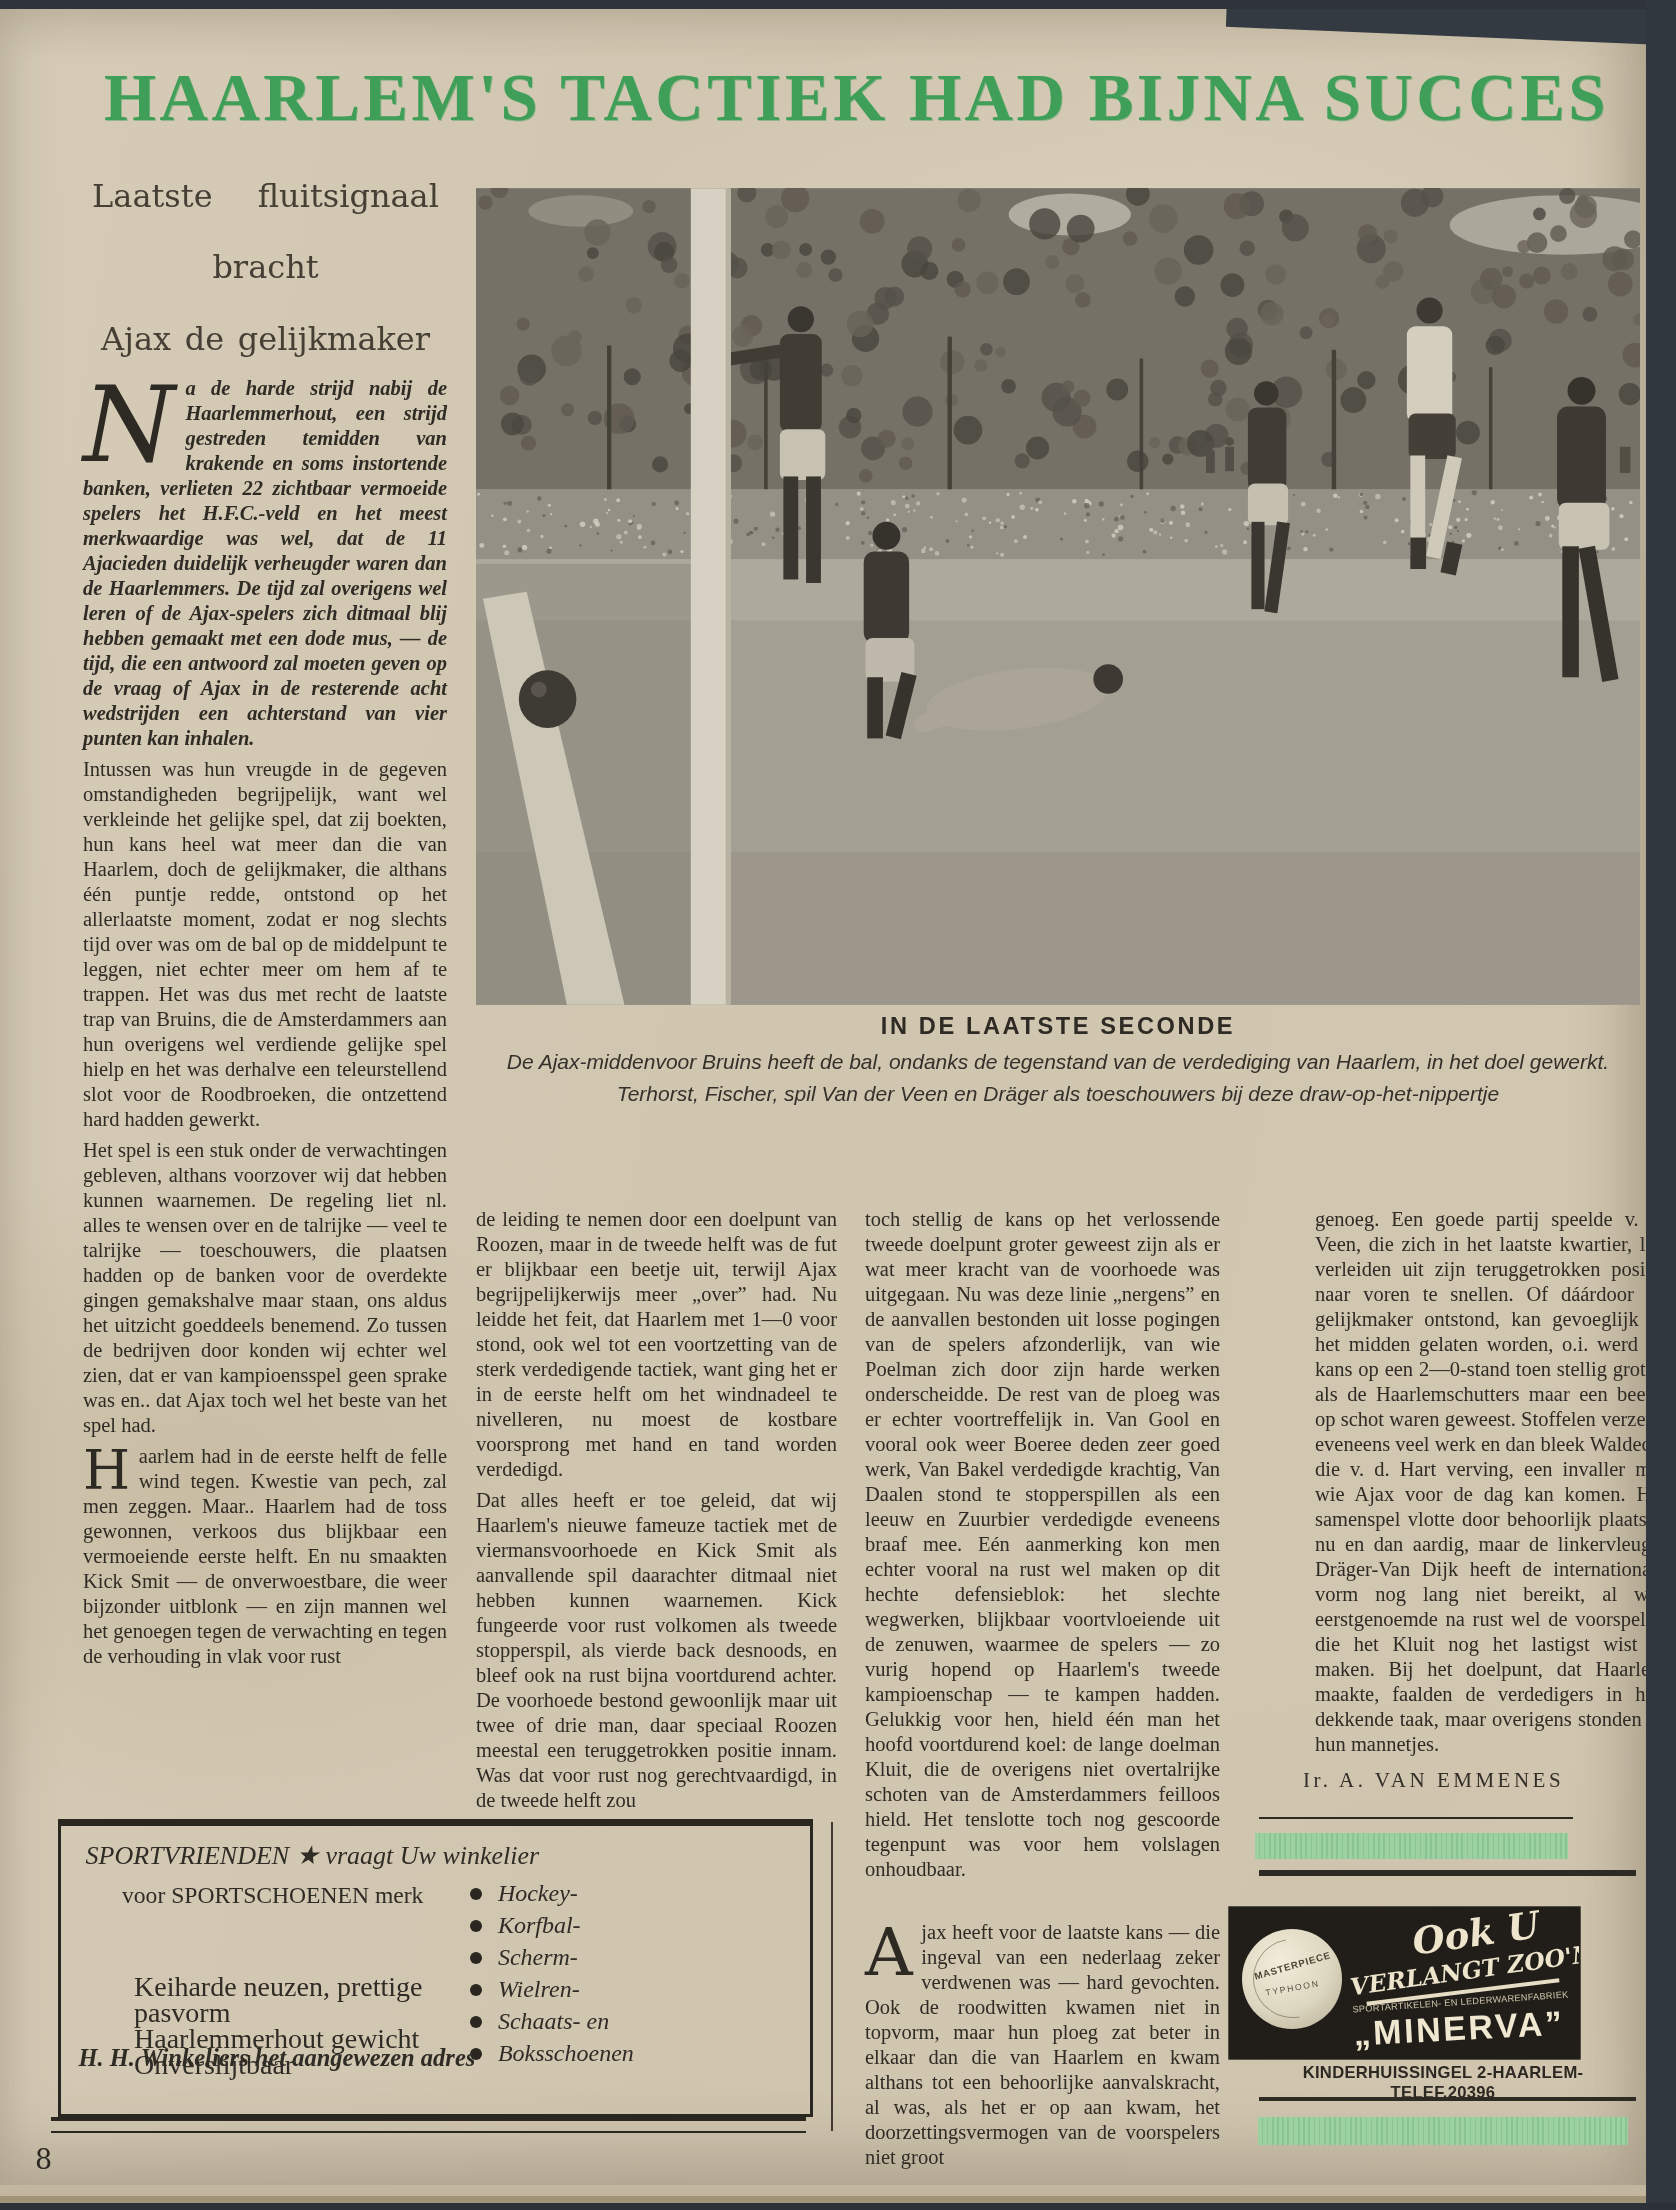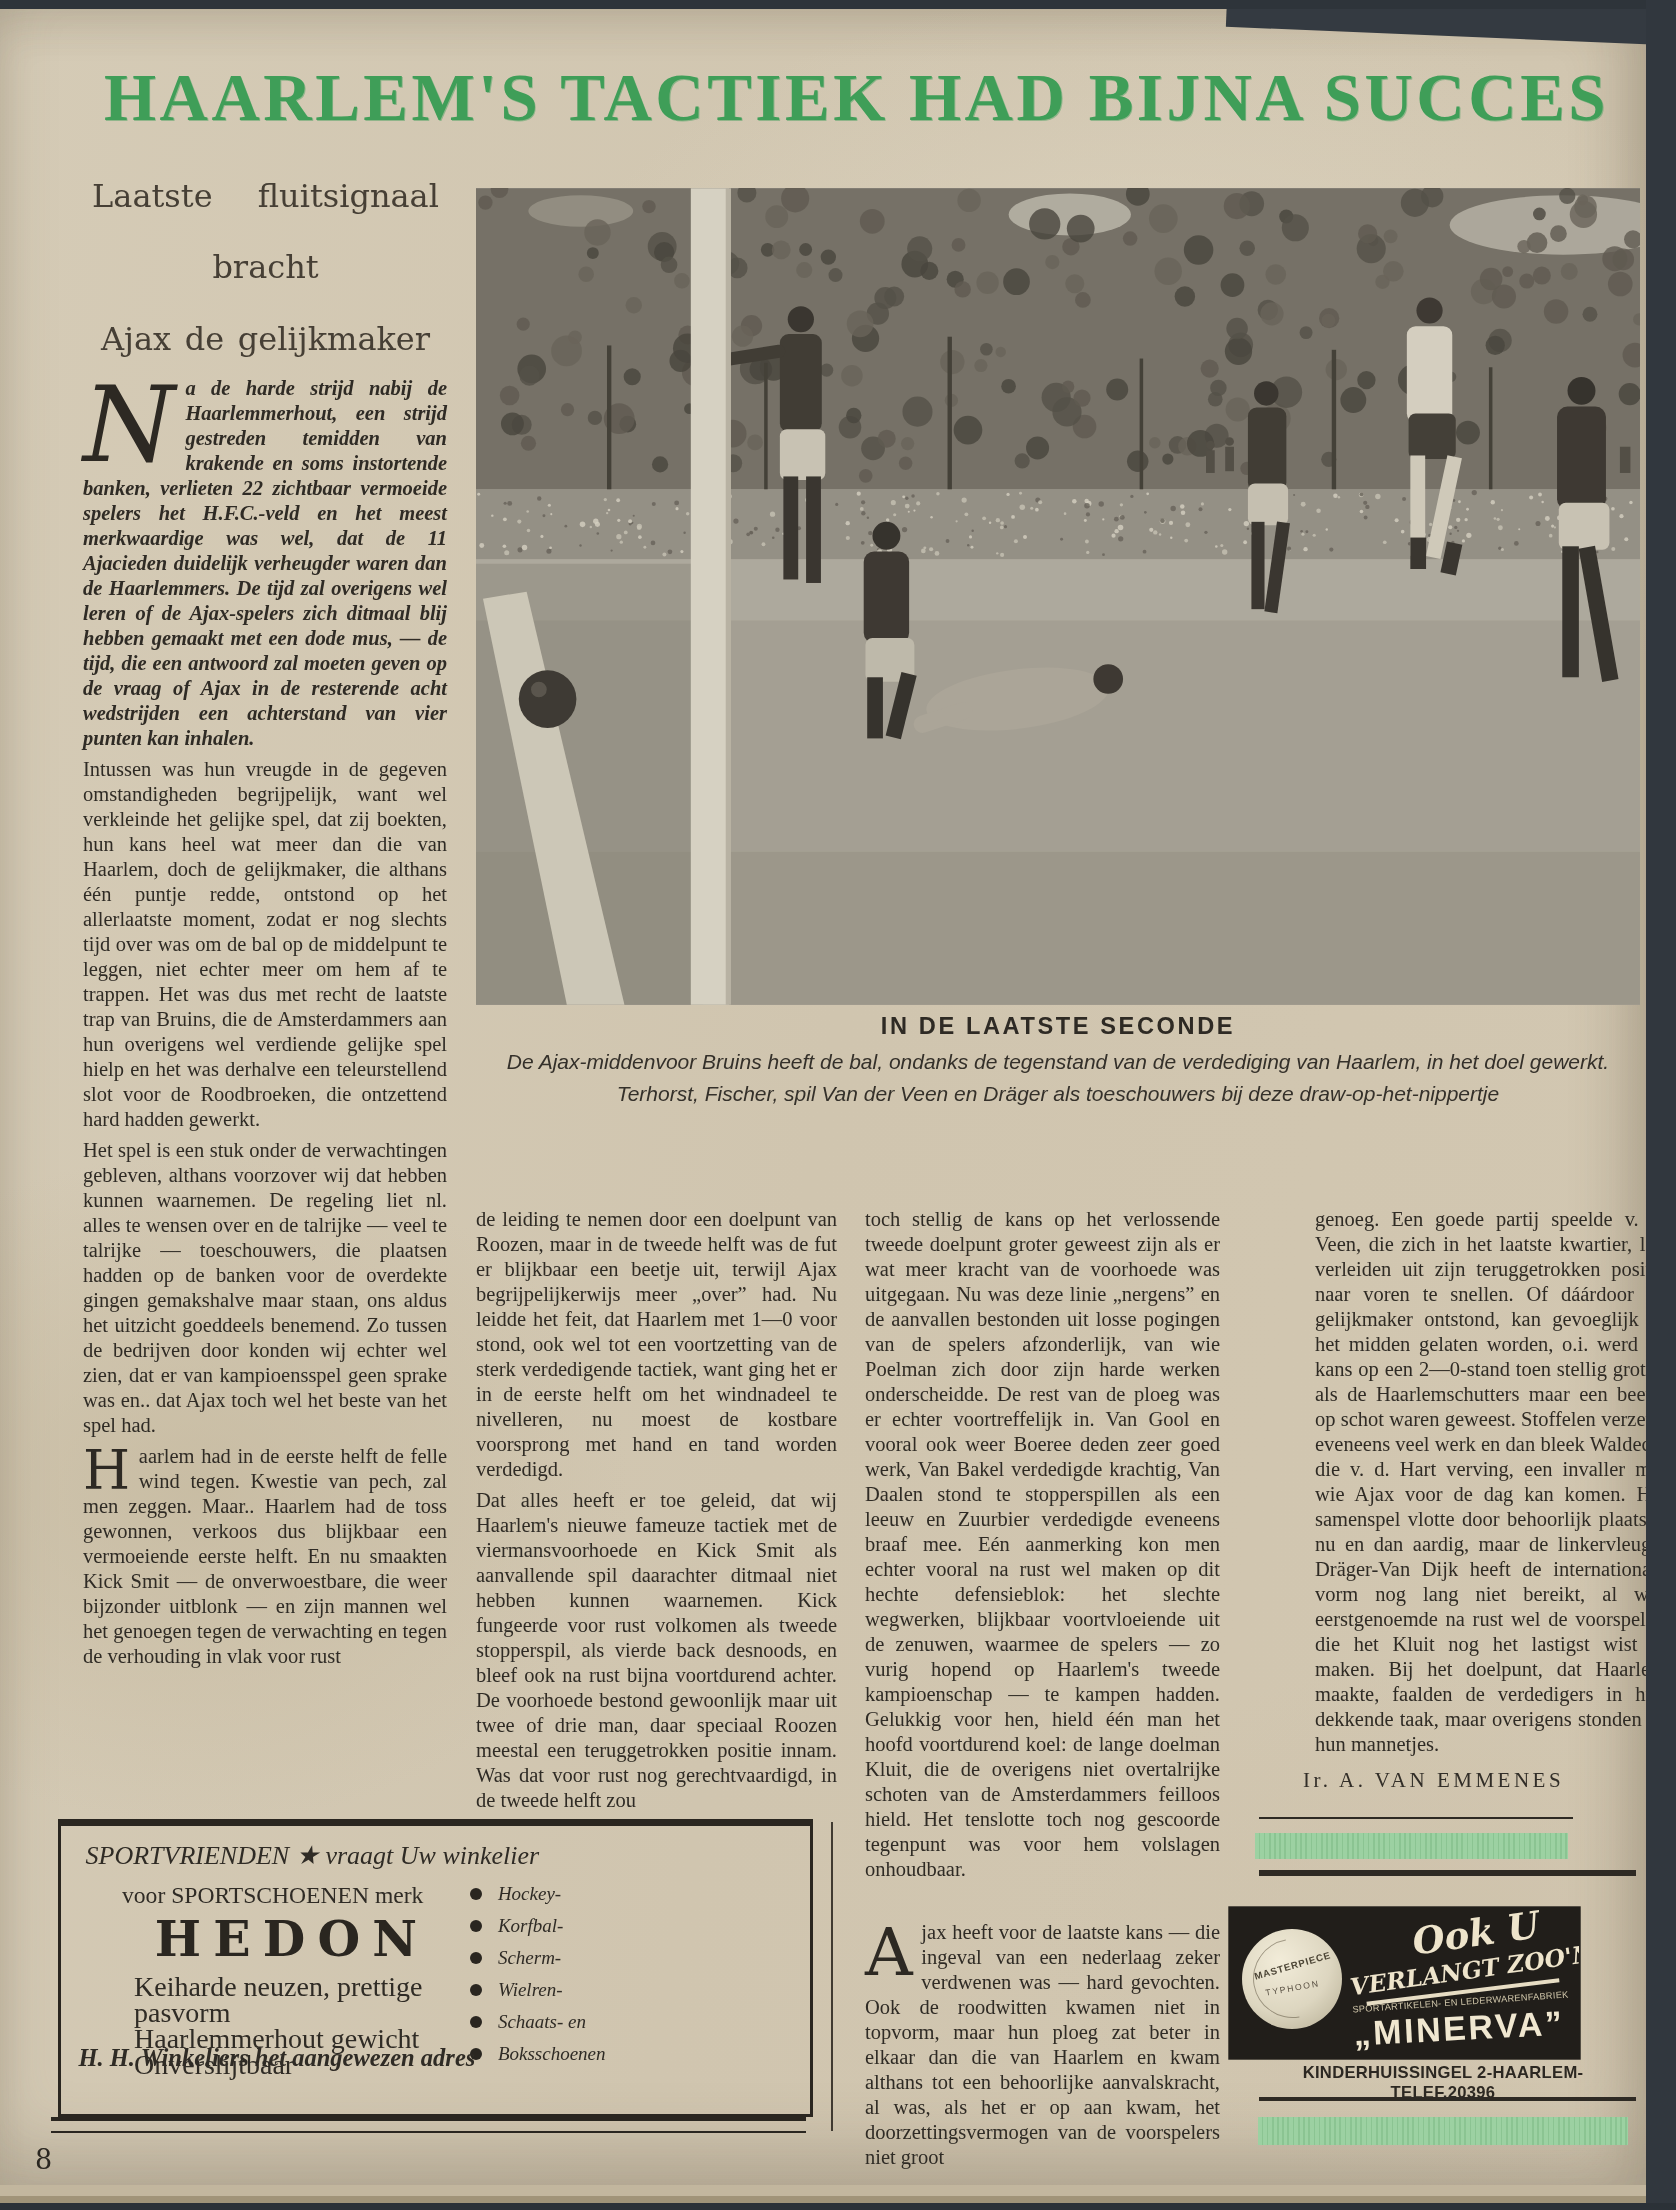--- a/index.html
+++ b/index.html
@@ -95,21 +95,21 @@
   .hedon{position:absolute;left:58px;top:1810px;width:749px;height:288px;
     border:3.5px solid #2a2620;border-top-width:7.9px;}
   .hd-tag{position:absolute;left:24.5px;top:14px;font-style:italic;font-weight:400;font-size:26px;color:#2f2b25;}
   .hd-lead{position:absolute;left:61px;top:56px;width:341px;text-align:left;font-size:23.6px;color:#2f2b25;}
   .hd-brand{position:absolute;left:52px;top:84px;width:358px;text-align:center;
     font-family:"DejaVu Serif",serif;font-weight:700;font-size:49px;letter-spacing:12.2px;color:#2a2620;}
   .hd-feats{position:absolute;left:73px;top:148px;width:349px;font-size:28px;line-height:26px;color:#2f2b25;}
   .hd-bullets{position:absolute;left:409px;top:52px;width:236px;}
   .hd-bullets .row{display:flex;align-items:center;height:32px;}
   .dot{width:12.2px;height:12.2px;border-radius:50%;background:#2a2620;margin-right:15.7px;flex:none;}
-  .bl{font-style:italic;font-size:19px;color:#2f2b25;}
+  .bl{font-style:italic;font-size:24px;color:#2f2b25;}
   .hd-dealers{position:absolute;left:17.5px;top:218px;font-style:italic;font-weight:700;font-size:24.5px;color:#2f2b25;}
   .hd-foot{position:absolute;left:0;top:253px;width:100%;text-align:center;font-size:23px;
     letter-spacing:1.7px;color:#2a2620;}
   .hd-rule{position:absolute;left:51px;top:2108px;width:755px;height:10.5px;
     border-top:4.4px solid #2a2620;border-bottom:2.6px solid #2a2620;}
   .hd-vline{position:absolute;left:831px;top:1813px;width:1.7px;height:309px;background:#403a31;}
 
   .pageno{position:absolute;left:35px;top:2135px;font-family:"DejaVu Serif",serif;
     font-size:27px;color:#2b2721;}
 </style>
@@ -704,21 +704,20 @@
       <div class="mv-small">SPORTARTIKELEN- EN LEDERWARENFABRIEK</div>
       <div class="mv-brand">„MINERVA”</div>
     </div>
     <div class="mv-addr">KINDERHUISSINGEL 2-HAARLEM-TELEF.20396</div>
     <div class="rule r3"></div>
     <div class="gbar gb2"></div>
 
     <div class="hedon">
       <div class="hd-tag">SPORTVRIENDEN ★ vraagt Uw winkelier</div>
       <div class="hd-lead">voor SPORTSCHOENEN merk</div>
-      <div class="hd-brand">HEDON</div>
       <div class="hd-feats">
         <div>Keiharde neuzen, prettige pasvorm</div>
         <div>Haarlemmerhout gewicht</div>
         <div>Onverslijtbaar</div>
       </div>
       <div class="hd-bullets">
         <div class="row">
             <span class="dot"></span>
             <span class="bl">Hockey-</span>
           </div>

